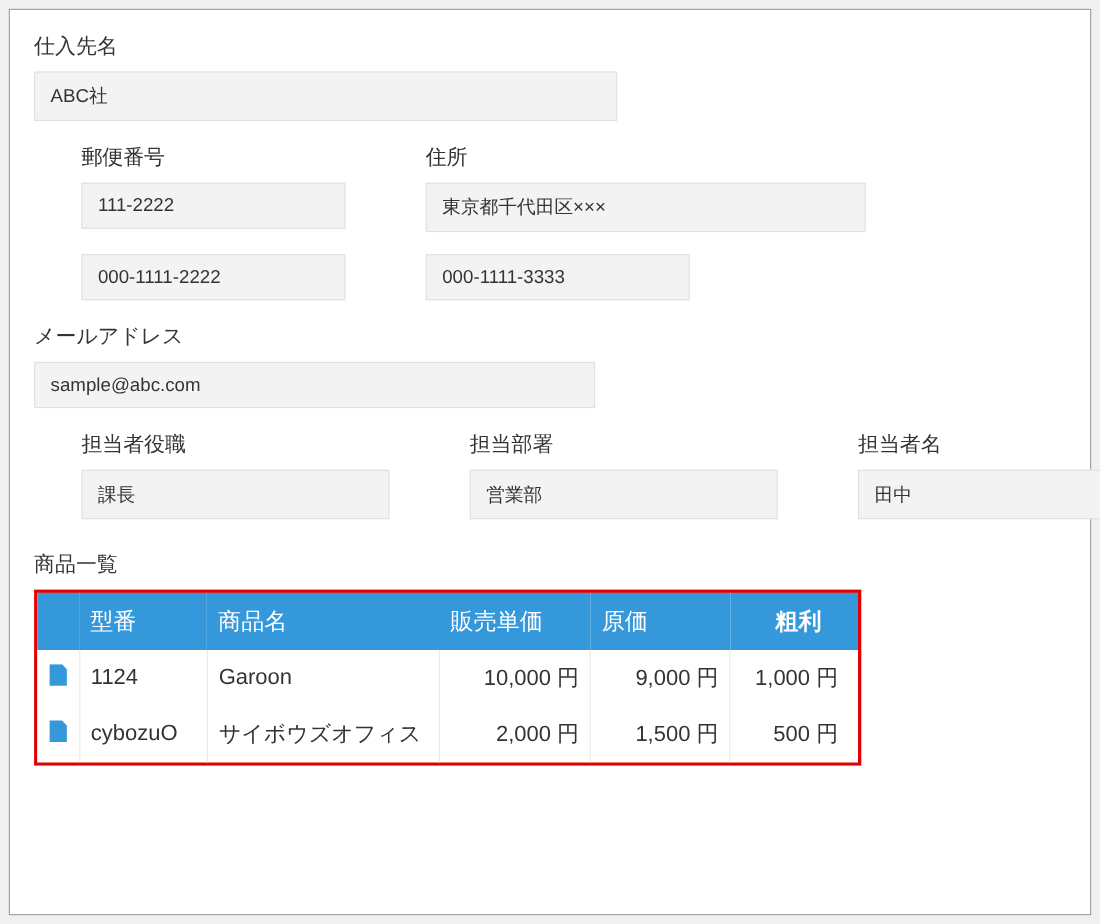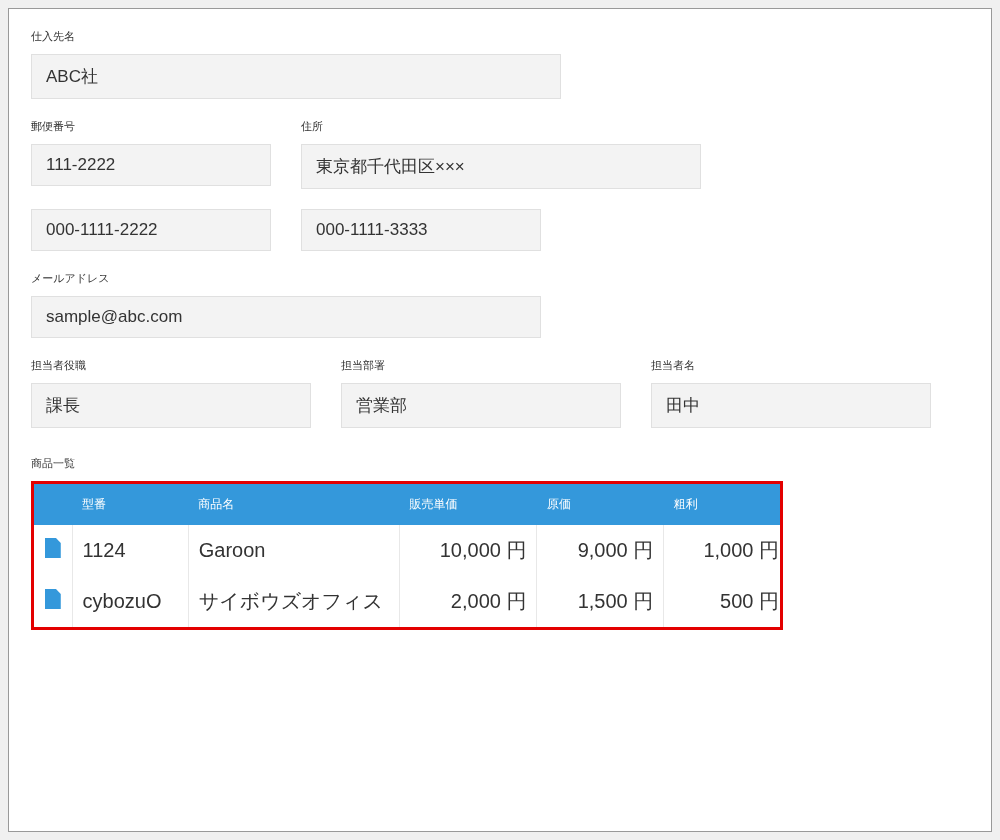--- a/index.html
+++ b/index.html
@@ -18,41 +18,42 @@
       background: #fff;
       border: 1px solid #999;
       width: 984px;
       height: 824px;
       padding: 20px 22px;
     }
     .field {
       margin-bottom: 20px;
     }
     .label {
-      font-size: 11px;
+      font-size: 19px;
       color: #333;
       margin-bottom: 10px;
       display: block;
     }
     .value-box {
       background: #f3f3f3;
       border: 1px solid #e0e0e0;
       padding: 10px 14px;
       font-size: 17px;
       color: #333;
       min-height: 42px;
       display: flex;
       align-items: center;
     }
     .row {
       display: flex;
       gap: 30px;
     }
     .row .field {
       flex: 0 0 auto;
+      margin-left: 43px;
     }
     .w-supplier { width: 530px; }
     .w-postal { width: 240px; }
     .w-address { width: 400px; }
     .w-phone { width: 240px; }
     .w-fax { width: 240px; }
     .w-email { width: 510px; }
     .w-dept { width: 280px; }
     .w-title { width: 280px; }
     .w-name { width: 280px; }
@@ -70,28 +71,28 @@
       border-collapse: collapse;
     }
     thead tr {
       background: #3498db;
       color: #fff;
     }
     th {
       text-align: left;
       padding: 12px 10px;
       font-weight: normal;
-      font-size: 12px;
+      font-size: 21px;
     }
     th.col-icon { width: 36px; }
     th.col-model { width: 110px; }
     th.col-name { width: 200px; }
     th.col-price { width: 130px; }
     th.col-cost { width: 120px; text-align: left; }
-    th.col-profit { width: 110px; text-align: left; padding-right: 2px; }
+    th.col-profit { width: 110px; text-align: center; padding-right: 2px; font-weight: bold; }
     tbody tr {
       background: #fff;
     }
     td {
       padding: 12px 10px;
       font-size: 20px;
       color: #333;
       border-right: 1px solid #e8e8e8;
     }
     td:last-child {
@@ -99,21 +100,21 @@
     }
     td.col-icon {
       text-align: center;
       width: 36px;
       padding: 12px 6px;
     }
     td.col-price, td.col-cost, td.col-profit {
       text-align: right;
     }
     td.col-profit {
-      padding-right: 1px;
+      padding-right: 18px;
     }
     .doc-icon {
       display: inline-block;
       width: 16px;
       height: 20px;
       background: #3498db;
       position: relative;
       clip-path: polygon(0 0, 70% 0, 100% 25%, 100% 100%, 0 100%);
     }
   </style>

